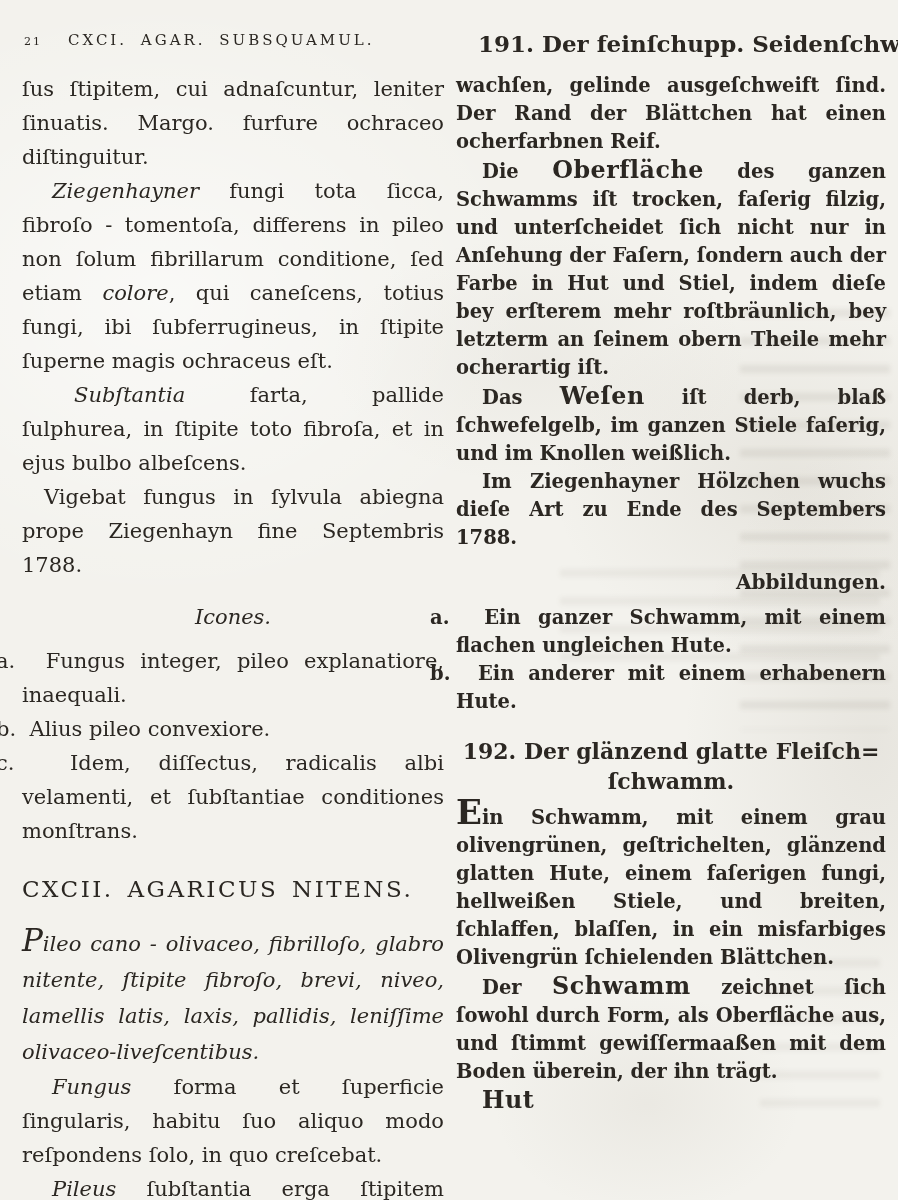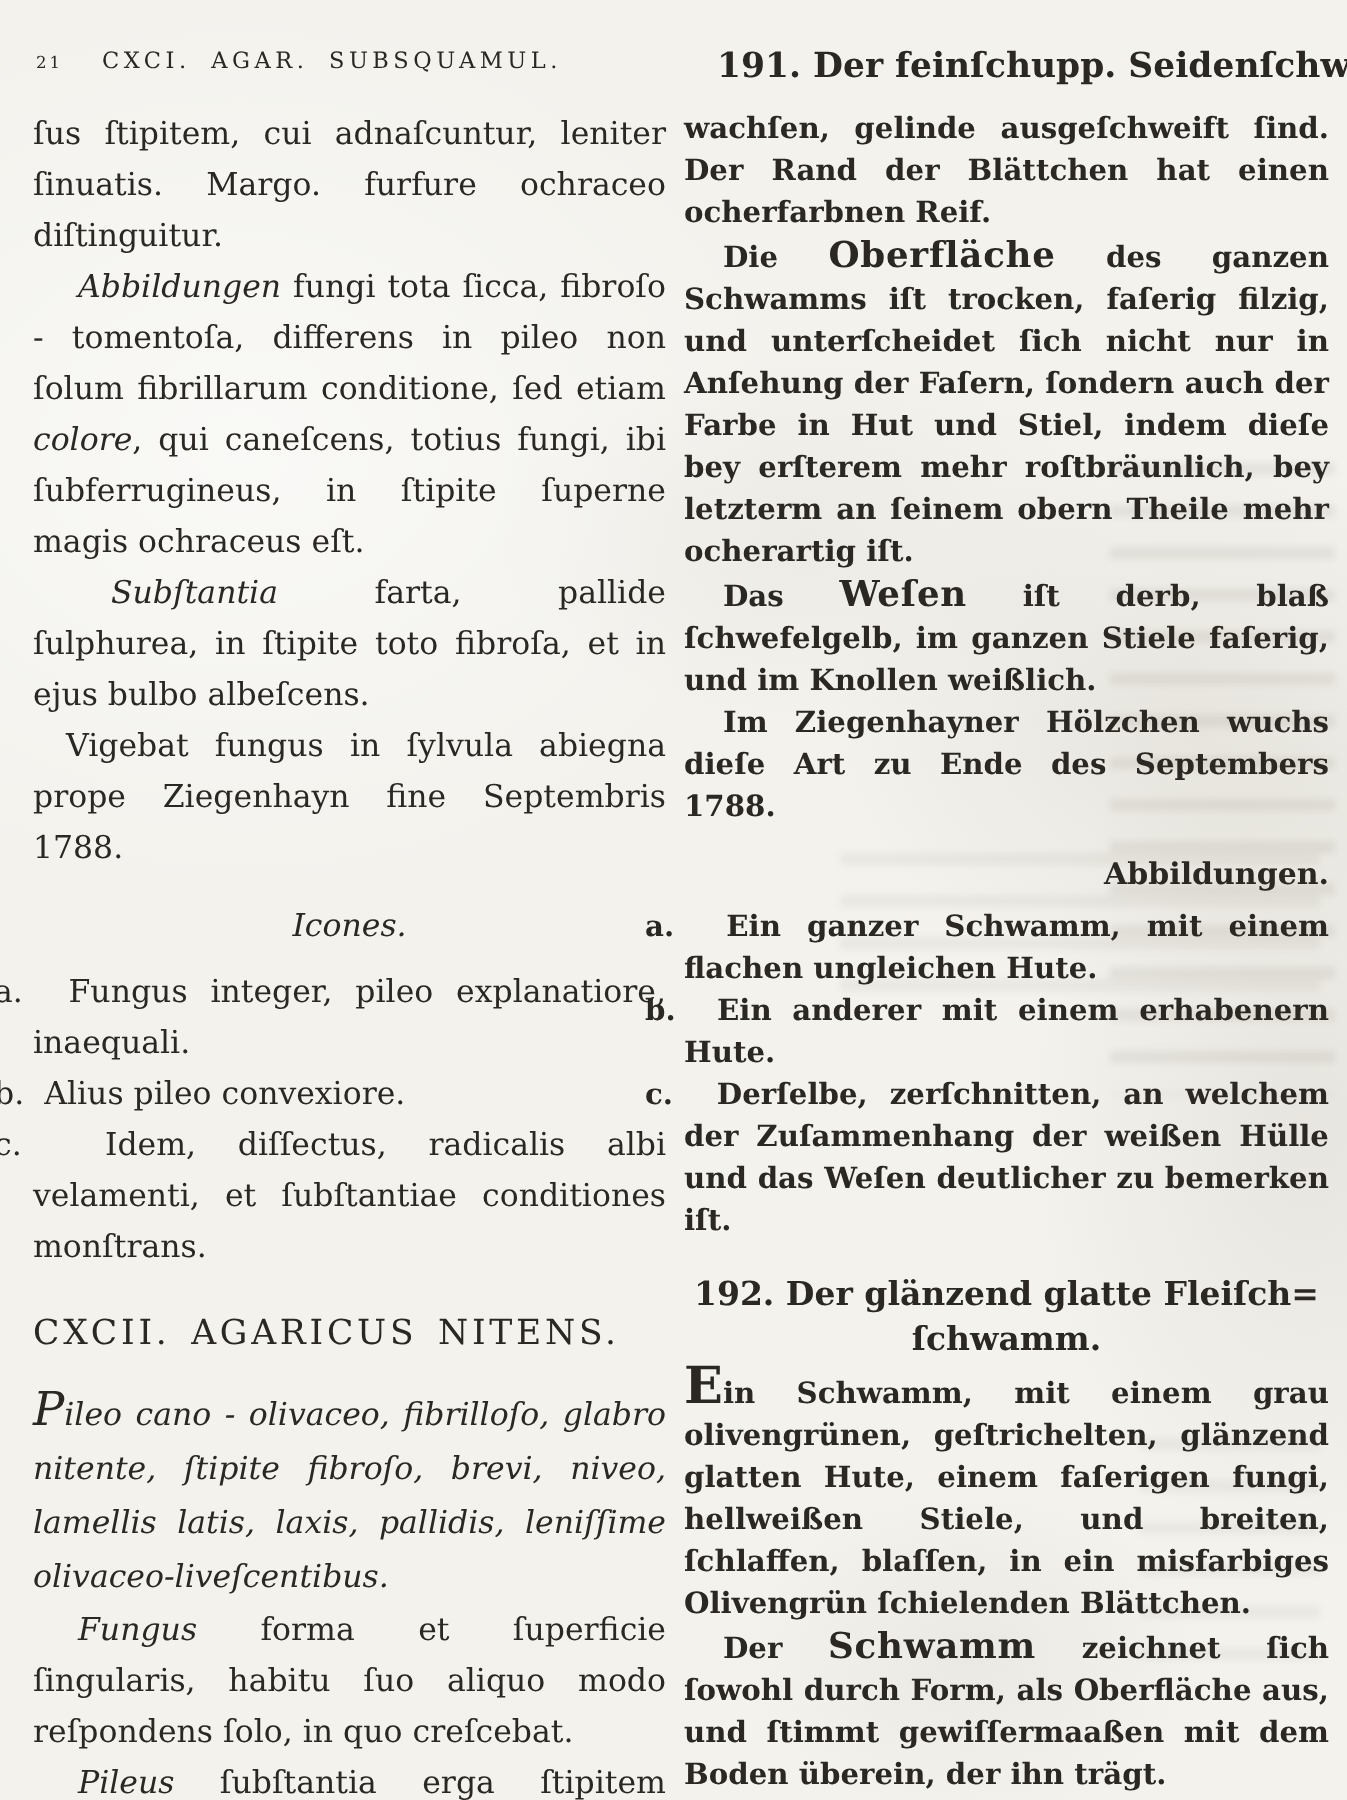--- a/index.html
+++ b/index.html
@@ -76,21 +76,21 @@
 
   <div class="runhead rh-right">
     <span class="rh-title-de">191. Der feinſchupp. Seidenſchw.</span>
 
   </div>
 
   <div class="col col-latin">
 
     <p>ſus ſtipitem, cui adnaſcuntur, leniter ſinuatis. Margo. furfure ochraceo diſtinguitur.</p>
 
-    <p class="lt-superficies ind1"><span class="it">Abbildungen</span><span> fungi tota ſicca, fibroſo - tomentoſa, differens in pileo non ſolum fibrillarum conditione, ſed etiam </span><span class="it">colore</span><span>, qui caneſcens, totius fungi, ibi ſubferrugineus, in ſtipite ſuperne magis ochraceus eſt.</span></p>
+    <p class="lt-superficies ind1"><span class="it">Ziegenhayner</span><span> fungi tota ſicca, fibroſo - tomentoſa, differens in pileo non ſolum fibrillarum conditione, ſed etiam </span><span class="it">colore</span><span>, qui caneſcens, totius fungi, ibi ſubferrugineus, in ſtipite ſuperne magis ochraceus eſt.</span></p>
 
     <p class="lt-substantia ind2"><span class="it">Subſtantia</span><span> farta, pallide ſulphurea, in ſtipite toto fibroſa, et in ejus bulbo albeſcens.</span></p>
 
     <p class="lt-vigebat">Vigebat fungus in ſylvula abiegna prope Ziegenhayn fine Septembris 1788.</p>
 
     <div class="lt-icones-h">Icones.</div>
 
     <p class="lt-item"><span>a.</span>&nbsp;&nbsp;<span>Fungus integer, pileo explanatiore, inaequali.</span></p>
     <p class="lt-item"><span>b.</span>&nbsp;&nbsp;<span>Alius pileo convexiore.</span></p>
     <p class="lt-item lt-item-c"><span>c.</span>&nbsp;&nbsp;<span>Idem, diſſectus, radicalis albi velamenti, et ſubſtantiae conditiones monſtrans.</span></p>
@@ -112,21 +112,20 @@
     <p class="de-oberflaeche de-ind"><span>Die </span><span class="de-emph">Oberfläche</span><span> des ganzen Schwamms iſt trocken, faſerig filzig, und unterſcheidet ſich nicht nur in Anſehung der Faſern, ſondern auch der Farbe in Hut und Stiel, indem dieſe bey erſterem mehr roſtbräunlich, bey letzterm an ſeinem obern Theile mehr ocherartig iſt.</span></p>
 
     <p class="de-wesen de-ind"><span>Das </span><span class="de-emph">Weſen</span><span> iſt derb, blaß ſchwefelgelb, im ganzen Stiele faſerig, und im Knollen weißlich.</span></p>
 
     <p class="de-ziegenhayn">Im Ziegenhayner Hölzchen wuchs dieſe Art zu Ende des Septembers 1788.</p>
 
     <div class="de-abbild-h">Abbildungen.</div>
 
     <p class="de-item"><span>a.</span>&nbsp;&nbsp;<span>Ein ganzer Schwamm, mit einem flachen ungleichen Hute.</span></p>
     <p class="de-item"><span>b.</span>&nbsp;&nbsp;<span>Ein anderer mit einem erhabenern Hute.</span></p>
-    <p class="de-item"><span>c.</span>&nbsp;&nbsp;<span>Derſelbe, zerſchnitten, an welchem der Zuſammenhang der weißen Hülle und das Weſen deutlicher zu bemerken iſt.</span></p>
 
     <div class="de-species-h">
       <span>192. Der glänzend glatte Fleiſch=</span><br>
       <span>ſchwamm.</span>
     </div>
 
     <p class="de-ein"><span class="bigE">E</span><span>in Schwamm, mit einem grau olivengrünen, geſtrichelten, glänzend glatten Hute, einem faſerigen fungi, hellweißen Stiele, und breiten, ſchlaffen, blaſſen, in ein misfarbiges Olivengrün ſchielenden Blättchen.</span></p>
 
     <p class="de-schwamm de-ind"><span>Der </span><span class="de-emph">Schwamm</span><span> zeichnet ſich ſowohl durch Form, als Oberfläche aus, und ſtimmt gewiſſermaaßen mit dem Boden überein, der ihn trägt.</span></p>
 

